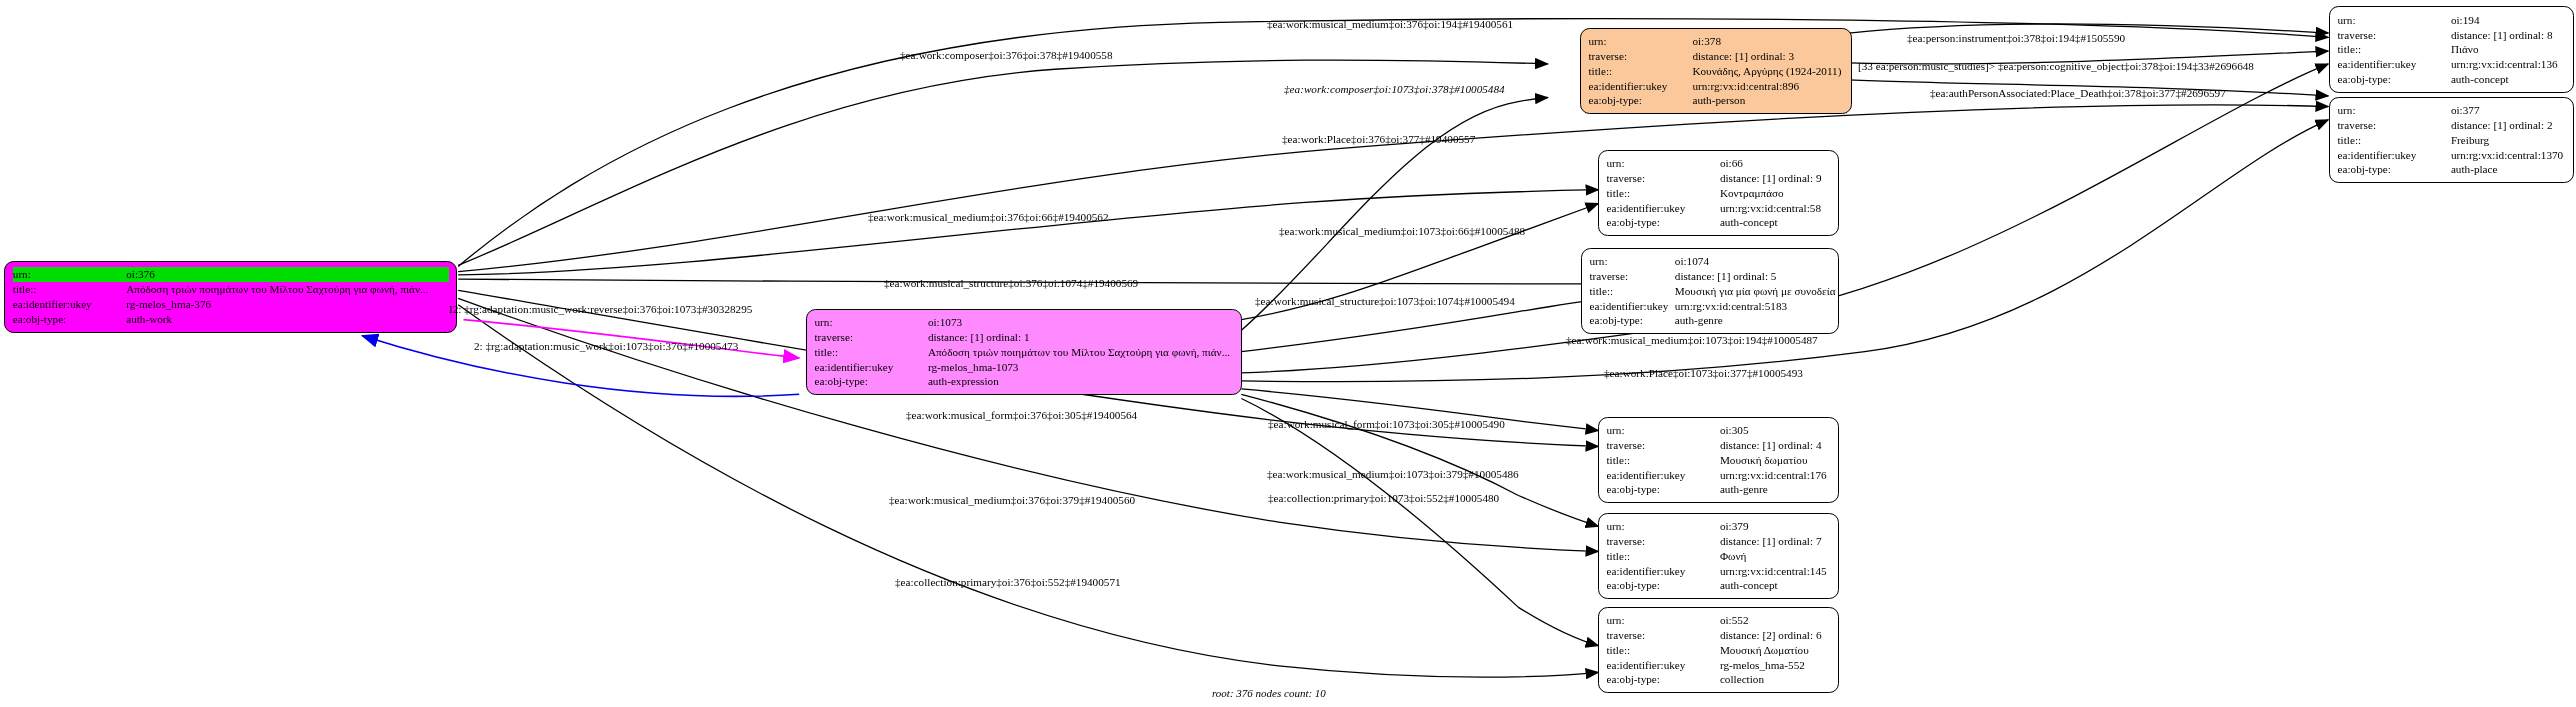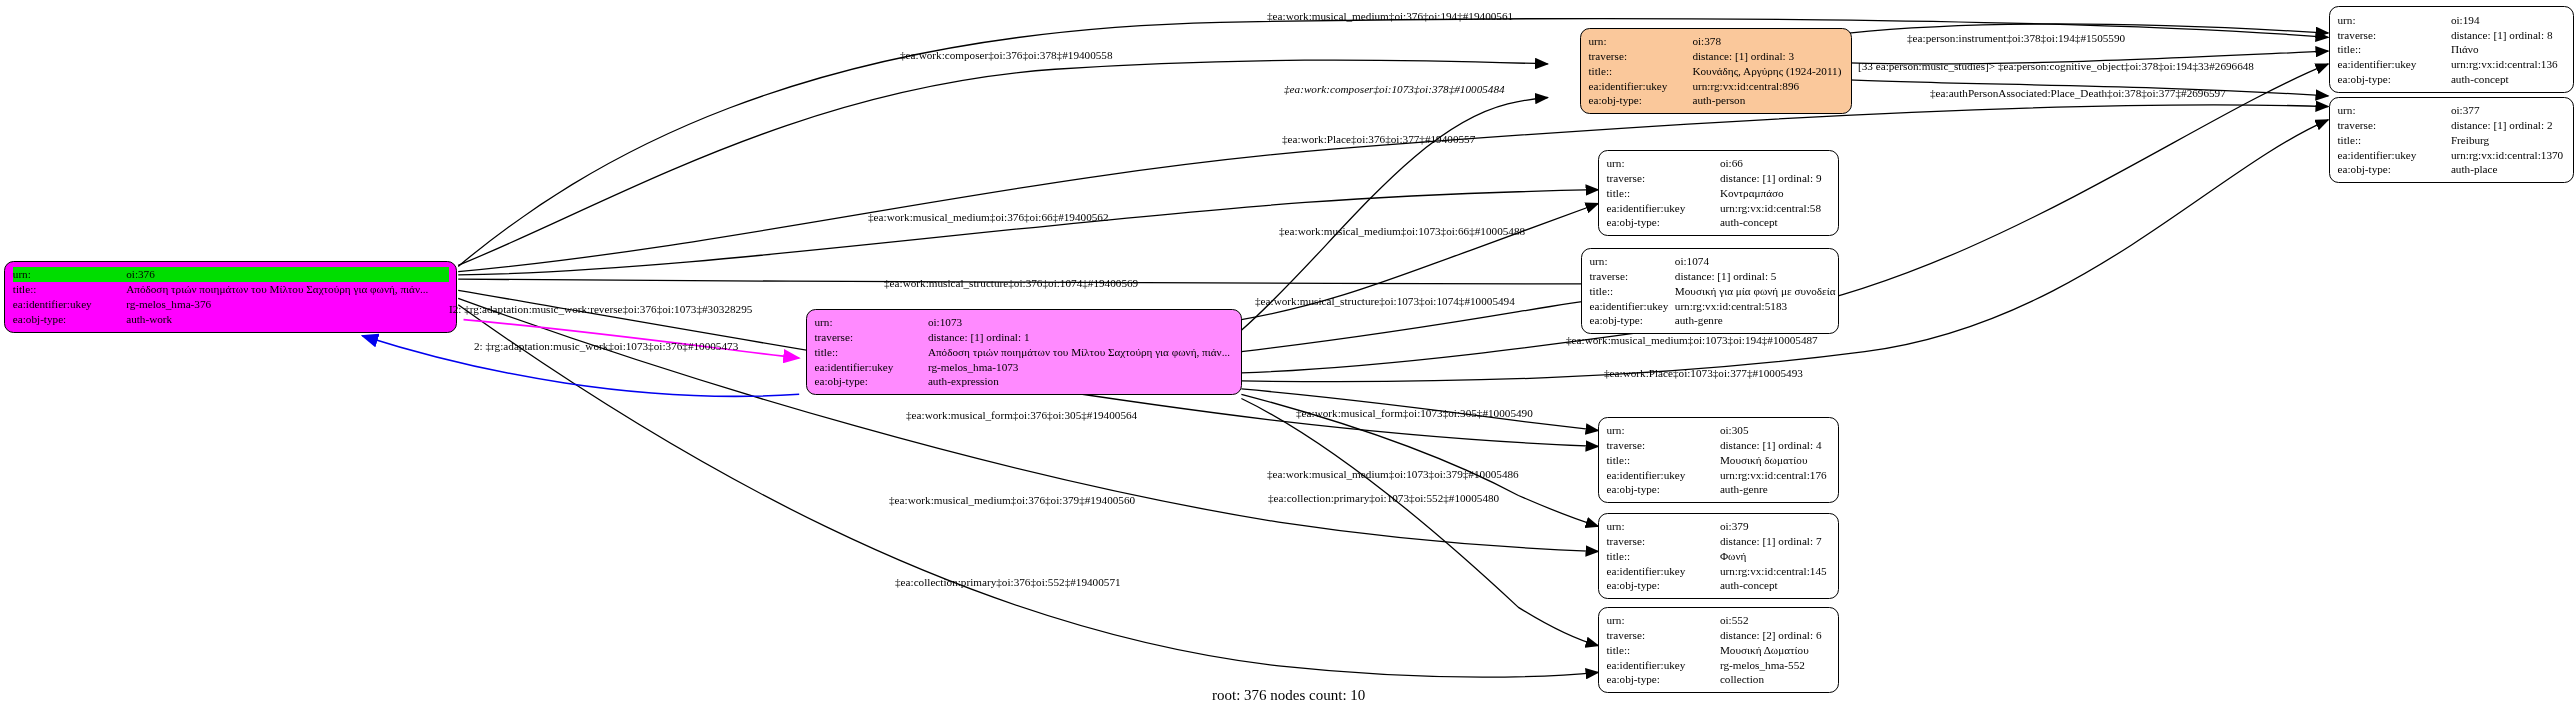--- a/index.html
+++ b/index.html
@@ -67,23 +67,24 @@
   }
   .edge-label {
     position: absolute;
     font-size: 11.2px;
     color: #000000;
     white-space: nowrap;
     line-height: 1;
   }
   .footer {
     position: absolute;
-    font-size: 15px;
+    font-size: 11px;
     color: #000000;
     white-space: nowrap;
+    font-style: italic;
   }
   .col-k { width: 107px; }
 </style>
 </head>
 <body>
 
 <div id="canvas">
 
   <svg class="edges" viewBox="0 0 4835 1327">
     <defs>
@@ -403,36 +404,36 @@
         <td class="v">rg-melos_hma-552</td>
       </tr>
       <tr>
         <td class="k col-k">ea:obj-type:</td>
         <td class="v">collection</td>
       </tr>
     </tbody>
       </table>
   </div>
 
-  <div class="edge-label" style="left:1267px; top:11px;text-align:center;">‡ea:work:musical_medium‡oi:376‡oi:194‡#19400561</div>
+  <div class="edge-label" style="left:1267px; top:19px;text-align:center;">‡ea:work:musical_medium‡oi:376‡oi:194‡#19400561</div>
   <div class="edge-label" style="left:900px; top:50px;">‡ea:work:composer‡oi:376‡oi:378‡#19400558</div>
   <div class="edge-label" style="left:1284px; top:84px;font-style:italic;">‡ea:work:composer‡oi:1073‡oi:378‡#10005484</div>
   <div class="edge-label" style="left:1907px; top:32.5px;">‡ea:person:instrument‡oi:378‡oi:194‡#1505590</div>
   <div class="edge-label" style="left:1858px; top:61px;">[33 ea:person:music_studies]&gt; ‡ea:person:cognitive_object‡oi:378‡oi:194‡33#2696648</div>
   <div class="edge-label" style="left:1930px; top:88px;">‡ea:authPersonAssociated:Place_Death‡oi:378‡oi:377‡#2696597</div>
   <div class="edge-label" style="left:1282px; top:134px;">‡ea:work:Place‡oi:376‡oi:377‡#19400557</div>
   <div class="edge-label" style="left:868px; top:212px;">‡ea:work:musical_medium‡oi:376‡oi:66‡#19400562</div>
   <div class="edge-label" style="left:1279px; top:226px;">‡ea:work:musical_medium‡oi:1073‡oi:66‡#10005488</div>
   <div class="edge-label" style="left:884px; top:278px;">‡ea:work:musical_structure‡oi:376‡oi:1074‡#19400569</div>
   <div class="edge-label" style="left:1255px; top:296px;">‡ea:work:musical_structure‡oi:1073‡oi:1074‡#10005494</div>
   <div class="edge-label" style="left:449px; top:304px;">I2: ‡rg:adaptation:music_work:reverse‡oi:376‡oi:1073‡#30328295</div>
   <div class="edge-label" style="left:474px; top:341px;">2: ‡rg:adaptation:music_work‡oi:1073‡oi:376‡#10005473</div>
   <div class="edge-label" style="left:1566px; top:335px;">‡ea:work:musical_medium‡oi:1073‡oi:194‡#10005487</div>
   <div class="edge-label" style="left:1604px; top:368px;">‡ea:work:Place‡oi:1073‡oi:377‡#10005493</div>
-  <div class="edge-label" style="left:1268px; top:408px;margin-left:28px;">‡ea:work:musical_form‡oi:1073‡oi:305‡#10005490</div>
+  <div class="edge-label" style="left:1268px; top:419px;">‡ea:work:musical_form‡oi:1073‡oi:305‡#10005490</div>
   <div class="edge-label" style="left:1267px; top:425px;margin-top:44px;">‡ea:work:musical_medium‡oi:1073‡oi:379‡#10005486</div>
   <div class="edge-label" style="left:906px; top:410px;">‡ea:work:musical_form‡oi:376‡oi:305‡#19400564</div>
   <div class="edge-label" style="left:1268px; top:493px;">‡ea:collection:primary‡oi:1073‡oi:552‡#10005480</div>
   <div class="edge-label" style="left:889px; top:495px;">‡ea:work:musical_medium‡oi:376‡oi:379‡#19400560</div>
   <div class="edge-label" style="left:895px; top:577px;">‡ea:collection:primary‡oi:376‡oi:552‡#19400571</div>
 
   <div class="footer" style="left:1212px; top:687px;">root: 376 nodes count: 10</div>
 
 </div>
 

